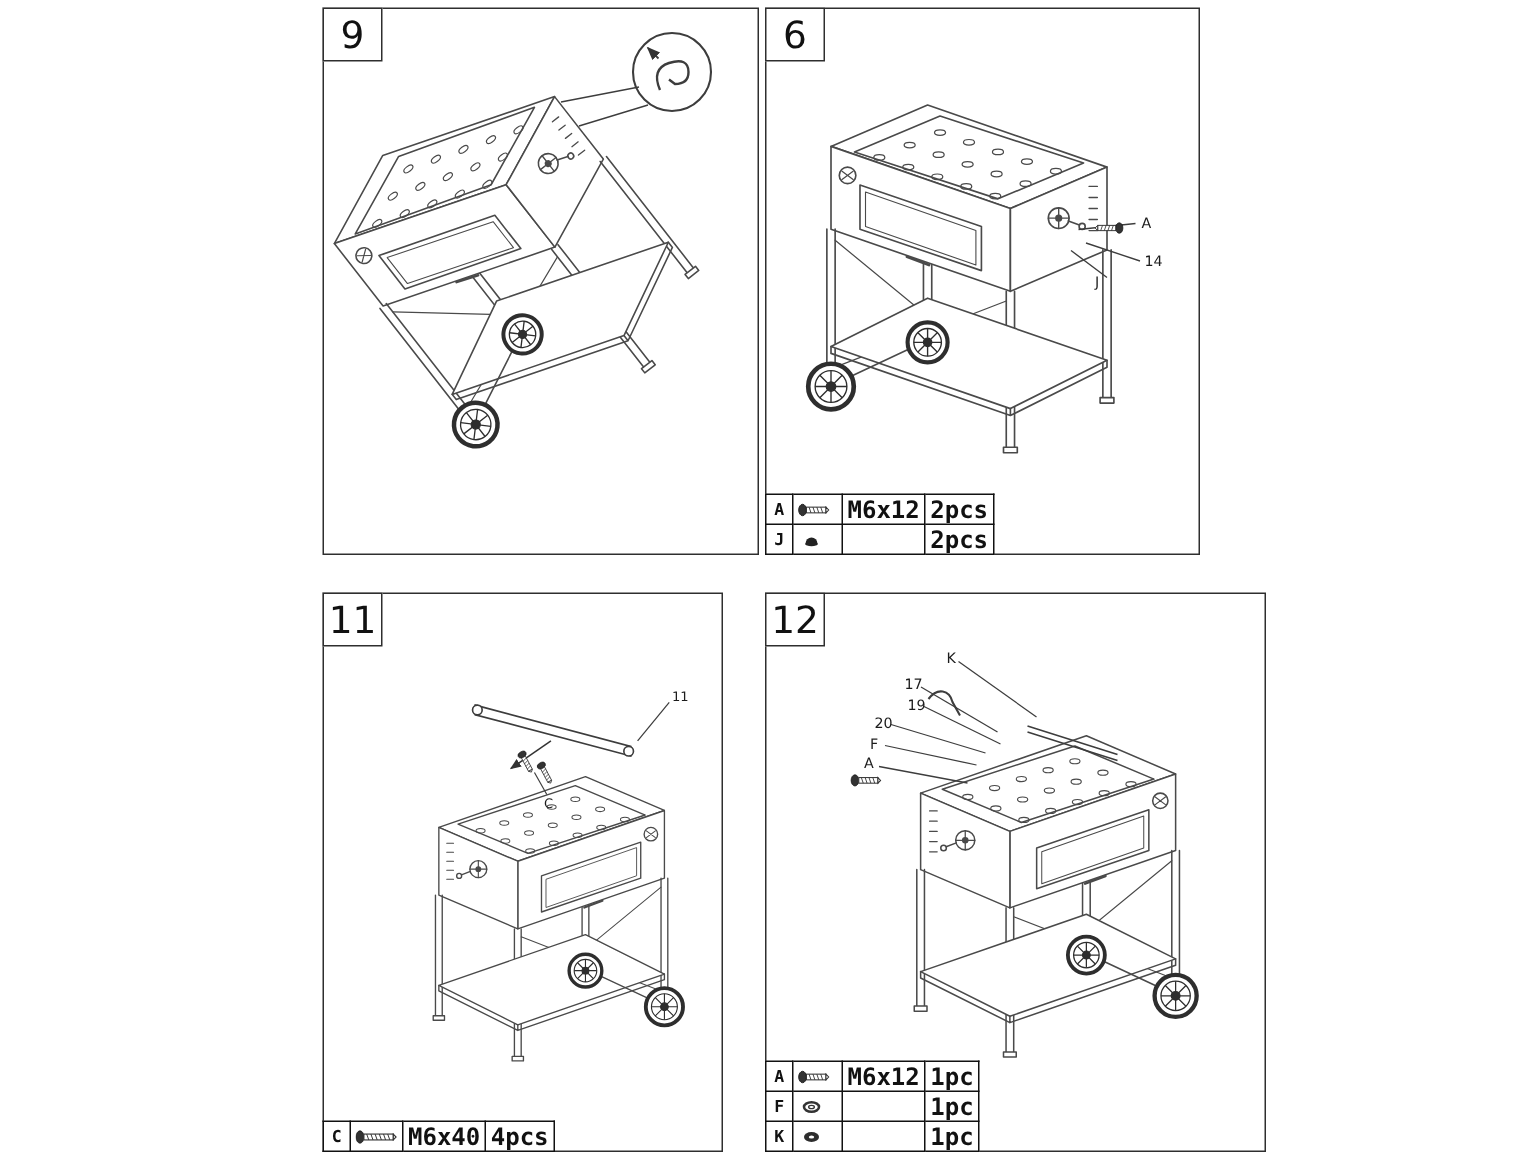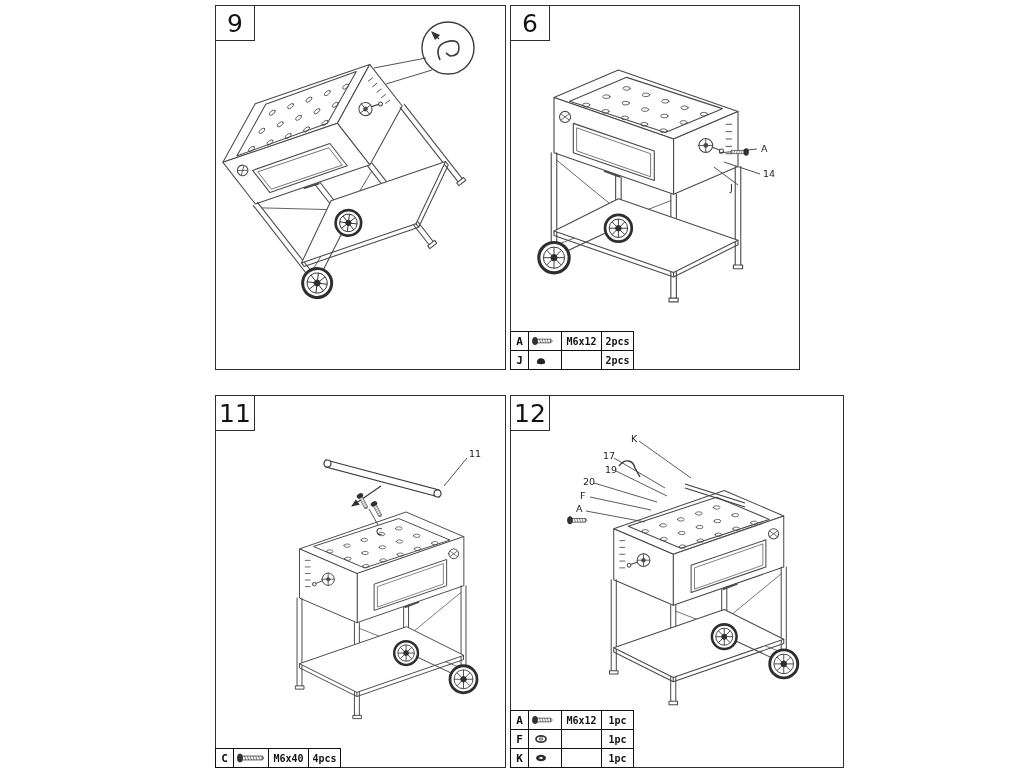--- a/index.html
+++ b/index.html
@@ -1,29 +1,29 @@
 <!DOCTYPE html>
 <html><head>
 <meta charset="utf-8">
 <style>
   *{margin:0;padding:0;box-sizing:border-box}
   html,body{width:1024px;height:768px;background:#fff;overflow:hidden;
     font-family:"DejaVu Sans",sans-serif;color:#111;position:relative}
   .panel{position:absolute;border:1.4px solid #2e2e2e;background:#fff}
   #panel9 {left:215px;top:5px;width:291px;height:365px}
   #panel10{left:510px;top:5px;width:290px;height:365px}
-  #panel11{left:215px;top:395px;width:291px;height:373px}
+  #panel11{left:215px;top:395px;width:267px;height:373px}
   #panel12{left:510px;top:395px;width:334px;height:373px}
   .step-box{position:absolute;top:-1px;left:-1px;width:40px;height:36px;
     border:1.4px solid #2e2e2e;display:flex;align-items:center;justify-content:center;
     font-size:25px;font-weight:400;background:#fff;z-index:3}
   .art{position:absolute;left:0;top:0;width:100%;height:100%;z-index:1}
   .hw-table{position:absolute;left:-1px;bottom:-1px;border-collapse:collapse;background:#fff;z-index:3}
   .hw-table td{border:1.3px solid #111;text-align:center;vertical-align:middle;
-    font-family:"DejaVu Sans Mono",monospace;font-weight:bold;font-size:10px;
+    font-family:"DejaVu Sans Mono",monospace;font-weight:bold;font-size:16px;
     height:19px;padding:0 3px;background:#fff}
   td.k{min-width:18px;font-size:11px}
   td.i{min-width:32px}
   td.s{min-width:40px}
   td.q{min-width:32px}
   .cl{font-size:9.5px;fill:#1c1c1c;font-family:"DejaVu Sans",sans-serif}
   svg{display:block}
 </style>
 </head>
 <body>

